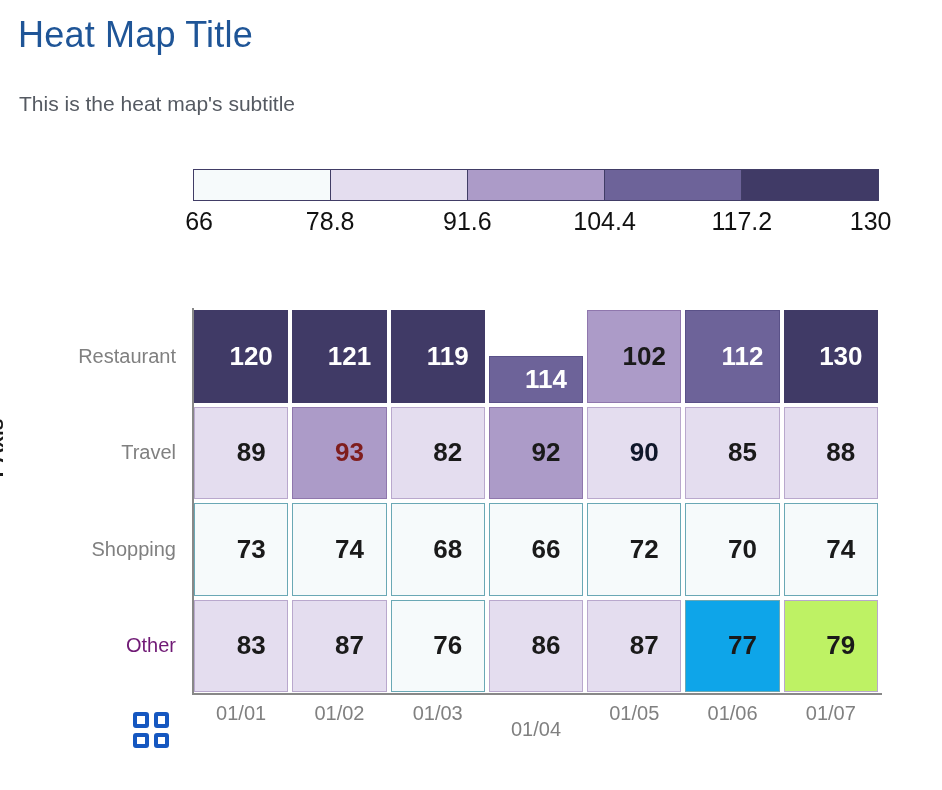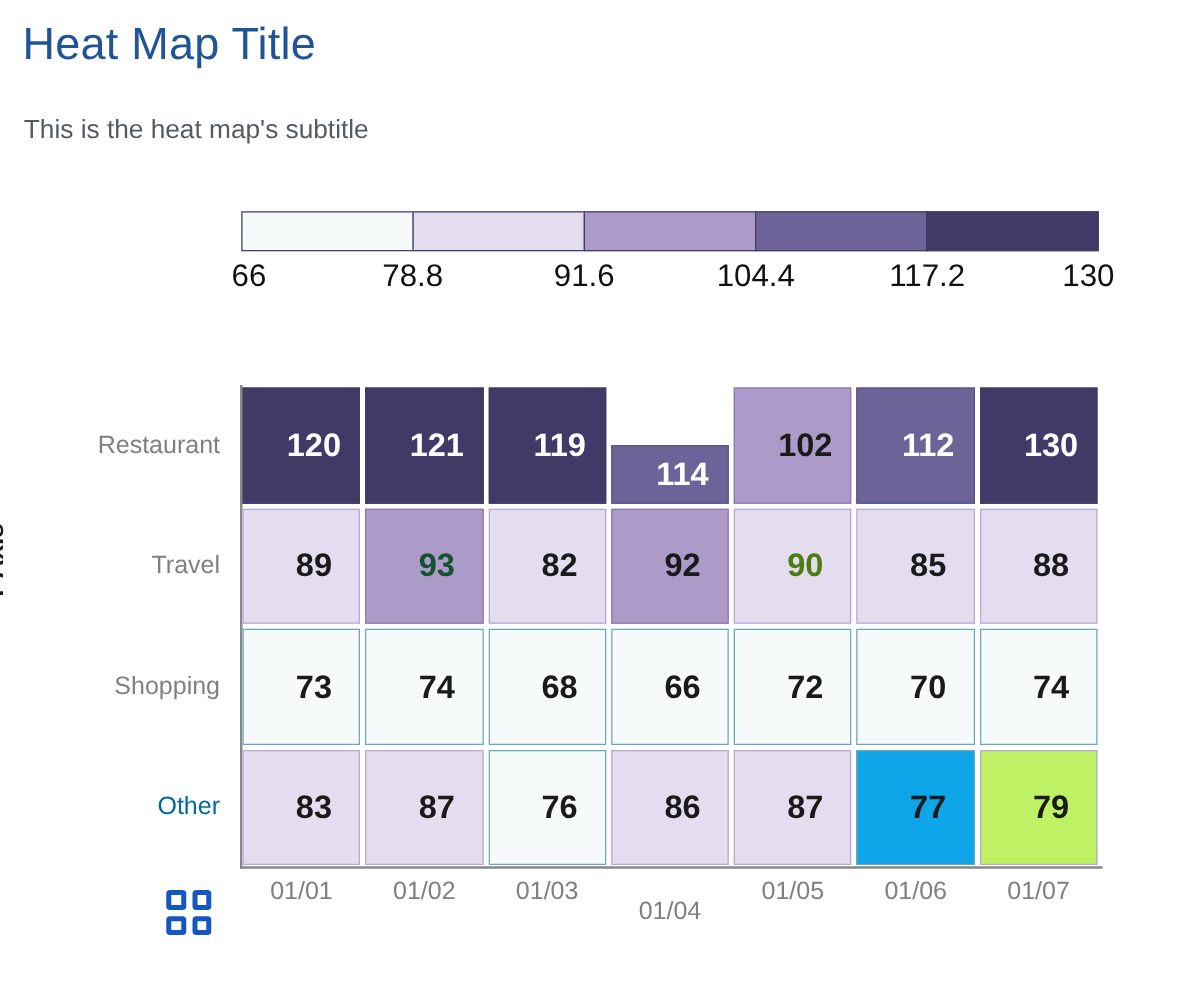--- a/index.html
+++ b/index.html
@@ -209,40 +209,40 @@
       <div class="legend-tick" style="left: 100%; transform: translateX(-70%);">130</div>
     </div>
 </div>
 
 <div id="plot-area">
   <div id="y-axis-title">Y Axis</div>
   <div id="row-labels">
       <div class="row-label-box" style="color: rgb(128, 128, 128);">Restaurant</div>
       <div class="row-label-box" style="color: rgb(128, 128, 128);">Travel</div>
       <div class="row-label-box" style="color: rgb(128, 128, 128);">Shopping</div>
-      <div class="row-label-box" style="color: #0369a1;">Other</div>
+      <div class="row-label-box" style="color: #701a75;">Other</div>
     </div>
   <div id="axis-line-y"></div>
   <div id="axis-line-x"></div>
   <div id="grid-wrap">
       <div class="hm-row">
         <div class="hm-cell" style="background: rgb(64, 58, 102); border-color: rgb(64, 58, 102); color: rgb(255, 255, 255);">120</div>
         <div class="hm-cell" style="background: rgb(64, 58, 102); border-color: rgb(64, 58, 102); color: rgb(255, 255, 255);">121</div>
         <div class="hm-cell" style="background: rgb(64, 58, 102); border-color: rgb(64, 58, 102); color: rgb(255, 255, 255);">119</div>
         <div class="hm-cell" style="background: rgb(109, 99, 153); border-color: rgb(90, 81, 136); color: rgb(255, 255, 255); margin-top: 48px;">114</div>
         <div class="hm-cell" style="background: rgb(172, 155, 200); border-color: rgb(143, 119, 173); color: rgb(26, 26, 26);">102</div>
         <div class="hm-cell" style="background: rgb(109, 99, 153); border-color: rgb(90, 81, 136); color: rgb(255, 255, 255);">112</div>
         <div class="hm-cell" style="background: rgb(64, 58, 102); border-color: rgb(64, 58, 102); color: rgb(255, 255, 255);">130</div>
       </div>
       <div class="hm-row">
         <div class="hm-cell" style="background: rgb(228, 221, 239); border-color: rgb(185, 168, 205); color: rgb(26, 26, 26);">89</div>
-        <div class="hm-cell" style="background: rgb(172, 155, 200); border-color: rgb(143, 119, 173); color: #14532d;">93</div>
+        <div class="hm-cell" style="background: rgb(172, 155, 200); border-color: rgb(143, 119, 173); color: #7f1d1d;">93</div>
         <div class="hm-cell" style="background: rgb(228, 221, 239); border-color: rgb(185, 168, 205); color: rgb(26, 26, 26);">82</div>
         <div class="hm-cell" style="background: rgb(172, 155, 200); border-color: rgb(143, 119, 173); color: rgb(26, 26, 26);">92</div>
-        <div class="hm-cell" style="background: rgb(228, 221, 239); border-color: rgb(185, 168, 205); color: #4d7c0f;">90</div>
+        <div class="hm-cell" style="background: rgb(228, 221, 239); border-color: rgb(185, 168, 205); color: #0f172a;">90</div>
         <div class="hm-cell" style="background: rgb(228, 221, 239); border-color: rgb(185, 168, 205); color: rgb(26, 26, 26);">85</div>
         <div class="hm-cell" style="background: rgb(228, 221, 239); border-color: rgb(185, 168, 205); color: rgb(26, 26, 26);">88</div>
       </div>
       <div class="hm-row">
         <div class="hm-cell" style="background: rgb(246, 250, 251); border-color: rgb(106, 168, 181); color: rgb(26, 26, 26);">73</div>
         <div class="hm-cell" style="background: rgb(246, 250, 251); border-color: rgb(106, 168, 181); color: rgb(26, 26, 26);">74</div>
         <div class="hm-cell" style="background: rgb(246, 250, 251); border-color: rgb(106, 168, 181); color: rgb(26, 26, 26);">68</div>
         <div class="hm-cell" style="background: rgb(246, 250, 251); border-color: rgb(106, 168, 181); color: rgb(26, 26, 26);">66</div>
         <div class="hm-cell" style="background: rgb(246, 250, 251); border-color: rgb(106, 168, 181); color: rgb(26, 26, 26);">72</div>
         <div class="hm-cell" style="background: rgb(246, 250, 251); border-color: rgb(106, 168, 181); color: rgb(26, 26, 26);">70</div>

